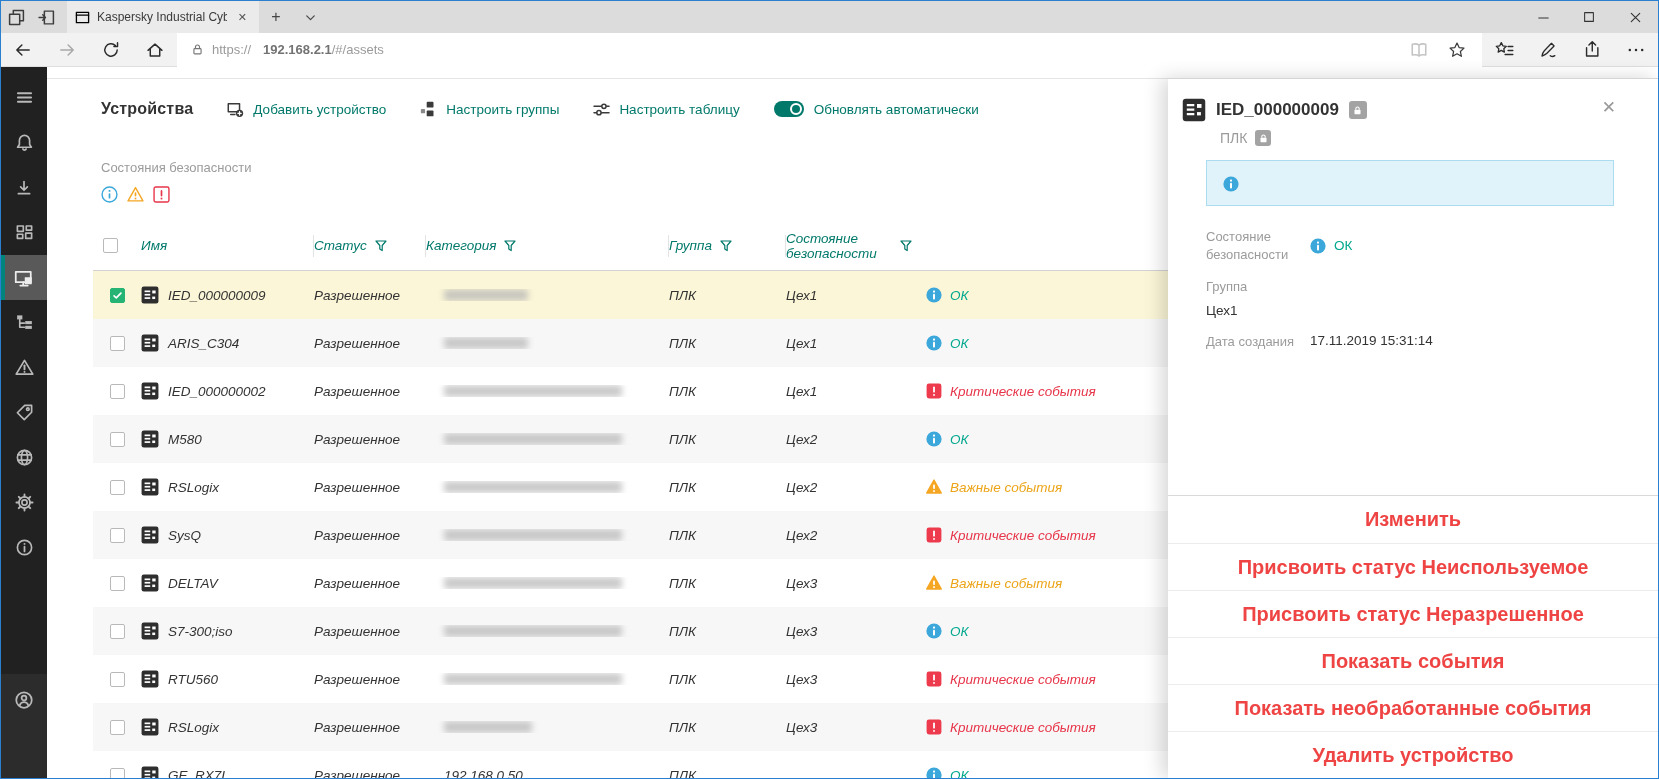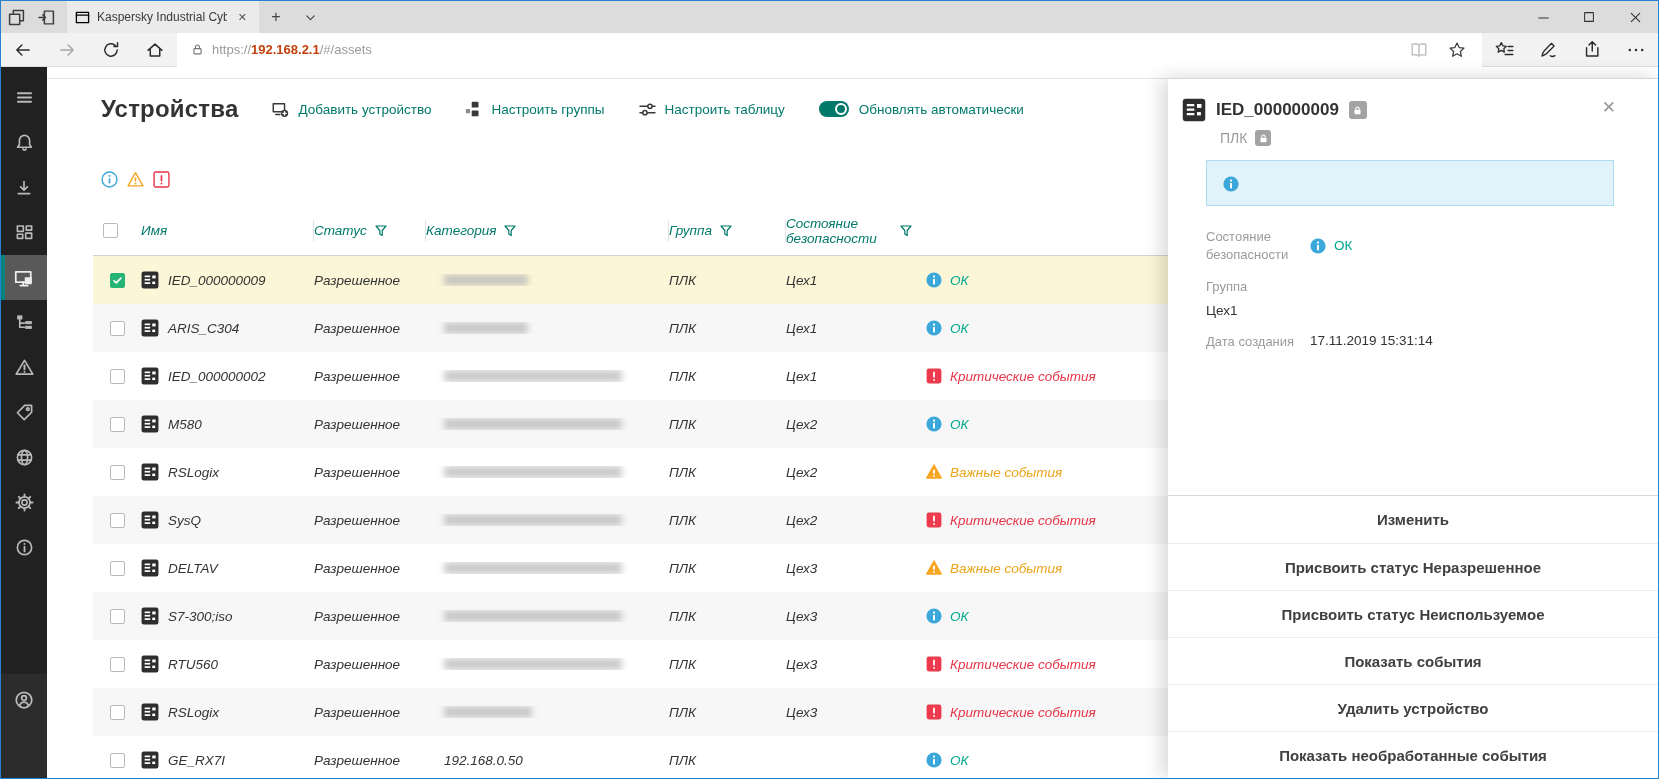--- a/index.html
+++ b/index.html
@@ -15,39 +15,39 @@
   .tab-close { color:#555; font-size:11px; padding:2px 4px; }
   .newtab { width:34px; display:flex; align-items:center; justify-content:center; font-size:16px; color:#444; }
   .tab-chev { width:34px; display:flex; align-items:center; justify-content:center; color:#444; }
   .win-controls { margin-left:auto; display:flex; }
   .wbtn { width:46px; display:flex; align-items:center; justify-content:center; color:#333; }
   .navbar { height:34px; background:#f2f2f2; display:flex; align-items:center; border-bottom:1px solid #dedede; }
   .nav-ic { width:44px; display:flex; align-items:center; justify-content:center; color:#2b2b2b; }
   .nav-ic.disabled { color:#a8a8a8; }
   .addressbar { flex:1; height:34px; background:#fff; display:flex; align-items:center; padding:0 10px 0 14px; gap:8px; }
   .url { font-size:13px; color:#9a9a9a; flex:1; white-space:nowrap; }
-  .url b { color:#c2410c; font-weight:bold; }
+  .url b { color:#737373; font-weight:bold;margin-left:12px; }
   .field-ic { width:30px; display:flex; align-items:center; justify-content:center; color:#3a3a3a; }
   .field-ic.muted { color:#c4c4c4; }
   .chrome-right { display:flex; }
   .chrome-right .nav-ic { color:#2b2b2b; }
 
   
   .content { position:relative; height:711px; display:flex; background:#fff; }
   .content::after { content:''; position:absolute; top:11px; left:46px; right:0; height:1px; background:#e4e4e4; }
   .sidebar { width:46px; background:#212121; display:flex; flex-direction:column; padding-top:8px; flex:none; z-index:10; }
   .side-item { height:45px; display:flex; align-items:center; justify-content:center; color:#b9b9b9; position:relative; }
   .side-item.active { background:#595959; color:#ededed; }
   .side-item.active::before { content:''; position:absolute; left:0; top:0; bottom:0; width:4px; background:#00857e; }
   .side-spacer { flex:1; }
   .side-bottom { height:104px; background:#2c2c2c; display:flex; justify-content:center; align-items:flex-start; padding-top:16px; color:#b9b9b9; }
 
   .main { flex:1; position:relative; overflow:hidden; background:#fff; }
   .page-header { padding:27px 0 0 54px; height:57px; display:flex; align-items:center; gap:34px; }
-  .page-title { font-size:24px; font-weight:bold; color:#333; letter-spacing:.2px; }
+  .page-title { font-size:16px; font-weight:bold; color:#333; letter-spacing:.2px; }
   .tool-btn { display:flex; align-items:center; gap:9px; font-size:13.5px; color:#00796b; cursor:default; }
   .tool-btn .t-ic { color:#3a3a3a; display:flex; }
   .auto-toggle { display:flex; align-items:center; gap:10px; font-size:13.5px; color:#00796b; }
   .toggle { width:30px; height:16px; border-radius:8px; background:#00796b; position:relative; }
   .toggle .knob { position:absolute; right:2px; top:2px; width:12px; height:12px; border:2.5px solid #fff; border-radius:50%; }
 
   .filter-block { padding:36px 0 0 54px; }
   .filter-label { font-size:13px; color:#9b9b9b; }
   .filter-icons { display:flex; gap:9px; margin-top:11px; }
   .filter-icons span { display:flex; }
@@ -87,21 +87,21 @@
   .banner { margin:14px 44px 0 38px; background:#e0f2fa; border:1px solid #abdcf0; padding:13px 16px; display:flex; gap:12px; font-size:13.5px; color:#333; line-height:1.55; }
   .banner .b-ic { flex:none; margin-top:2px; display:flex; }
   .fields { padding:22px 44px 0 38px; font-size:13px; }
   .field { display:flex; margin-bottom:15px; }
   .f-label { width:104px; flex:none; color:#9b9b9b; line-height:1.35; padding-right:8px; }
   .f-value { color:#333; font-size:13.5px; }
   .f-value.sec { display:flex; align-items:center; gap:8px; color:#00a88e; }
   .field.stacked { display:block; }
   .field.stacked .f-value { margin-top:7px; }
   .actions { position:absolute; left:0; right:0; bottom:0; border-top:1px solid #d9d9d9; background:#fff; }
-  .action { height:47px; display:flex; align-items:center; justify-content:center; font-size:15px; font-weight:bold; color:#404040; }
+  .action { height:47px; display:flex; align-items:center; justify-content:center; font-size:20px; font-weight:bold; color:#ef4444; }
   .action + .action { border-top:1px solid #ececec; }
 
   svg { display:block; }
 </style>
 </head>
 <body>
 
 <div class="window">
 
   <div class="tabbar">
@@ -372,20 +372,21 @@
           </span>
         <span class="auto-toggle">
           <span class="toggle">
               <span class="knob"></span>
             </span>
           <span>Обновлять автоматически</span>
         </span>
       </div>
 
       <div class="filter-block">
+        <div class="filter-label">Состояния безопасности</div>
         <div class="filter-icons" id="filter-icons">
             <span>
               <span style="display: flex;">
                 <svg width="17" height="17" viewBox="0 0 16 16" fill="none">
                   <circle cx="8" cy="8" r="7" stroke="#3ba7da" stroke-width="1.3"></circle>
                   <rect x="7.2" y="3.8" width="1.6" height="1.6" fill="#3ba7da"></rect>
                   <rect x="7.2" y="6.8" width="1.6" height="5" rx="0.8" fill="#3ba7da"></rect>
                 </svg>
               </span>
             </span>
@@ -891,22 +892,22 @@
             <div class="f-label">Группа</div>
             <div class="f-value">Цех1</div>
           </div>
           <div class="field">
             <div class="f-label">Дата создания</div>
             <div class="f-value">17.11.2019 15:31:14</div>
           </div>
         </div>
       <div class="actions" id="panel-actions">
           <div class="action">Изменить</div>
+          <div class="action">Присвоить статус Неиспользуемое</div>
           <div class="action">Присвоить статус Неразрешенное</div>
-          <div class="action">Присвоить статус Неиспользуемое</div>
           <div class="action">Показать события</div>
+          <div class="action">Показать необработанные события</div>
           <div class="action">Удалить устройство</div>
-          <div class="action">Показать необработанные события</div>
         </div>
     </div>
 
   </div>
 </div>
 
 </body></html>

